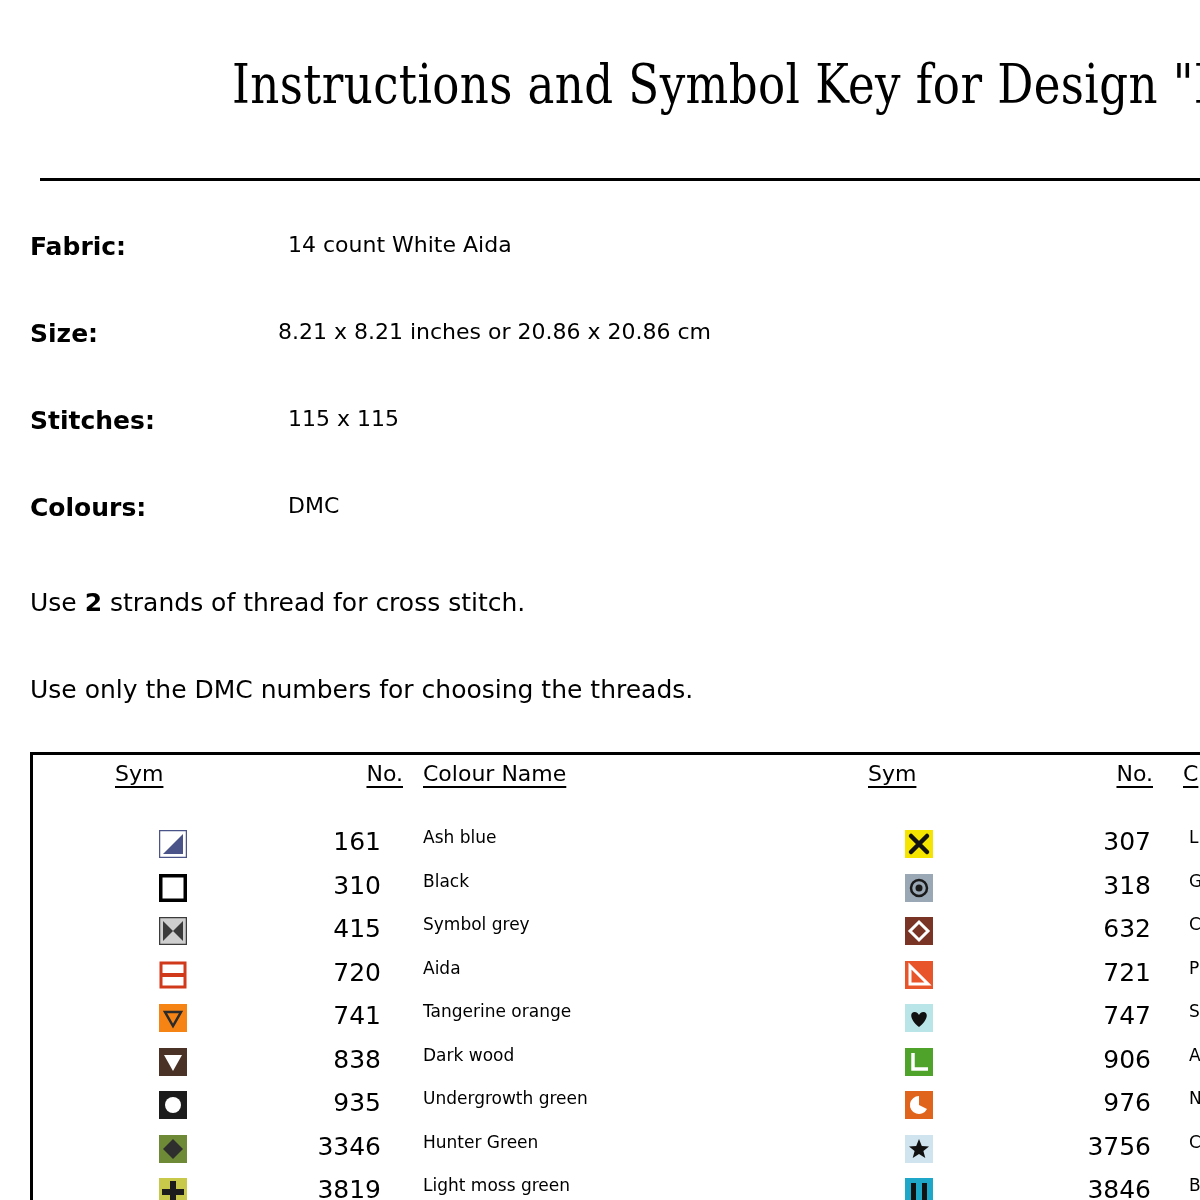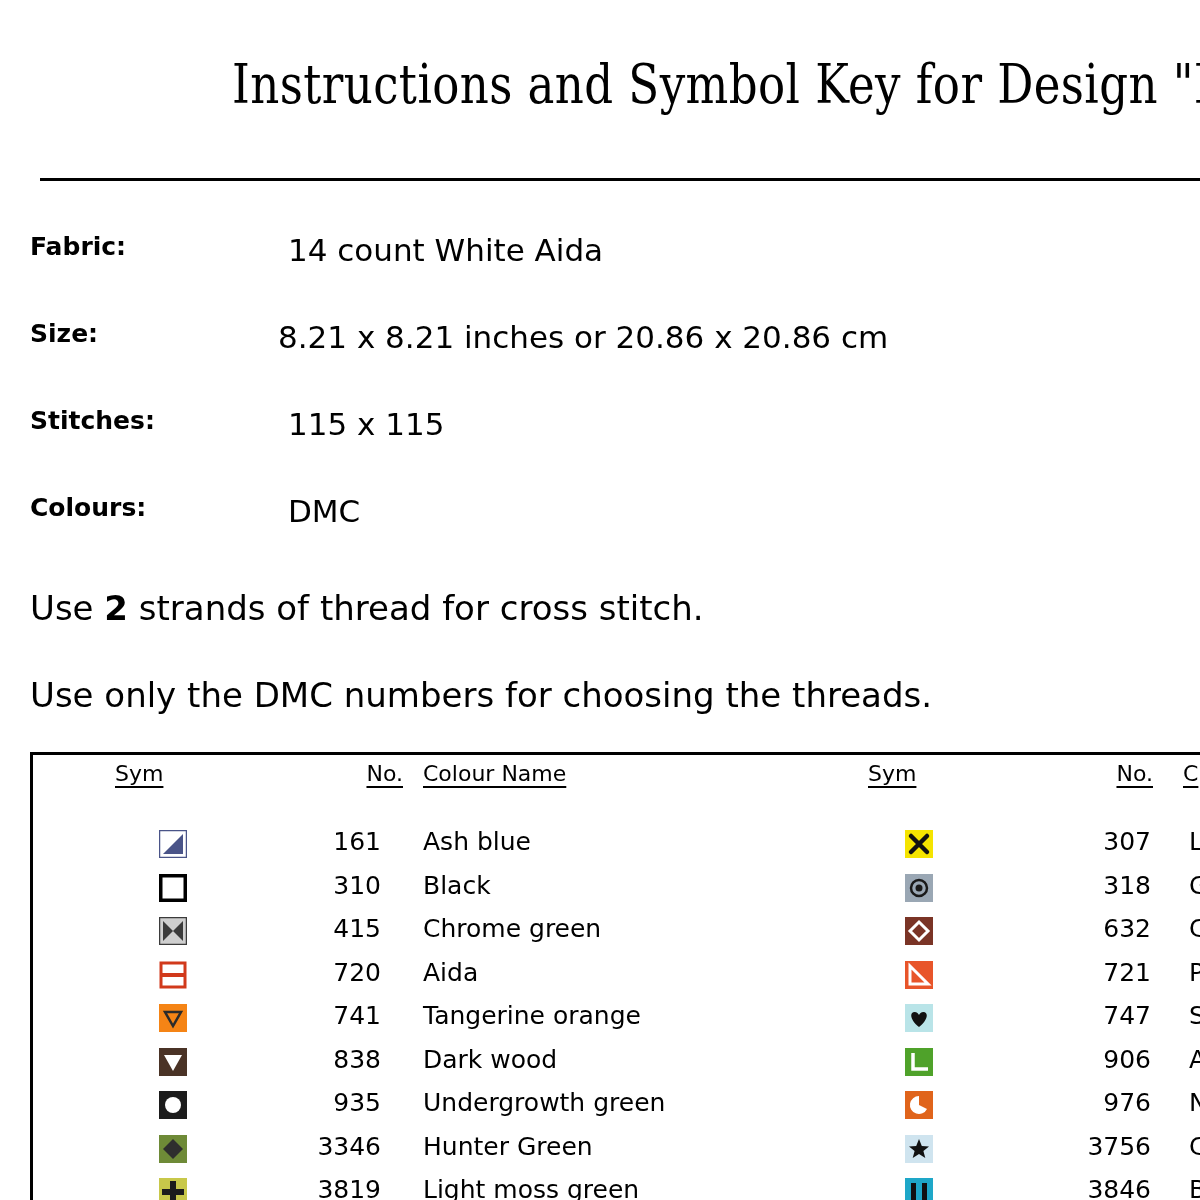--- a/index.html
+++ b/index.html
@@ -56,31 +56,31 @@
     position: absolute;
     left: 0;
     top: 0;
     font-size: 25px;
     font-weight: bold;
     color: #000;
   }
   .info-value {
     position: absolute;
     top: 0;
-    font-size: 31px;
+    font-size: 22px;
     font-weight: 400;
     color: #000;
   }
   .v-indent-a { left: 258px; }
   .v-indent-b { left: 248px; }
 
   .note {
     position: absolute;
     left: 30px;
-    font-size: 34px;
+    font-size: 25px;
     color: #000;
   }
   .note b { font-weight: bold; }
   .note-1 { top: 588px; }
   .note-2 { top: 675px; text-align: center; }
 
   .key-box {
     position: absolute;
     left: 30px;
     top: 752px;
@@ -142,21 +142,21 @@
     position: absolute;
     top: 0px;
     width: 80px;
     text-align: right;
     font-size: 25px;
     color: #000;
   }
   .cname {
     position: absolute;
     top: 0px;
-    font-size: 25px;
+    font-size: 17px;
     color: #000;
     white-space: nowrap;
   }
   .col-left .sym { left: 126px; }
   .col-left .no { left: 268px; }
   .col-left .cname { left: 390px; }
 
   .col-right .sym { left: 272px; }
   .col-right .no { left: 438px; }
   .col-right .cname { left: 556px; }
@@ -224,21 +224,21 @@
             <div class="row">
               <span class="sym">
                 <svg viewBox="0 0 28 28" xmlns="http://www.w3.org/2000/svg">
                   <rect width="28" height="28" fill="#cfcfcf"></rect>
                   <polygon points="4,4 14,14 4,24" fill="#3b3b3b"></polygon>
                   <polygon points="24,4 14,14 24,24" fill="#3b3b3b"></polygon>
                   <rect x="0.5" y="0.5" width="27" height="27" fill="none" stroke="#3b3b3b" stroke-width="1.5"></rect>
                 </svg>
               </span>
               <div class="no">415</div>
-              <div class="cname">Chrome  green</div>
+              <div class="cname">Symbol  grey</div>
             </div>
             <div class="row">
               <span class="sym">
                 <svg viewBox="0 0 28 28" xmlns="http://www.w3.org/2000/svg">
                   <rect width="28" height="28" fill="#ffffff"></rect>
                   <rect x="2" y="2" width="24" height="24" fill="none" stroke="#d1391b" stroke-width="3"></rect>
                   <rect x="2" y="12" width="24" height="4" fill="#d1391b"></rect>
                 </svg>
               </span>
               <div class="no">720</div>

